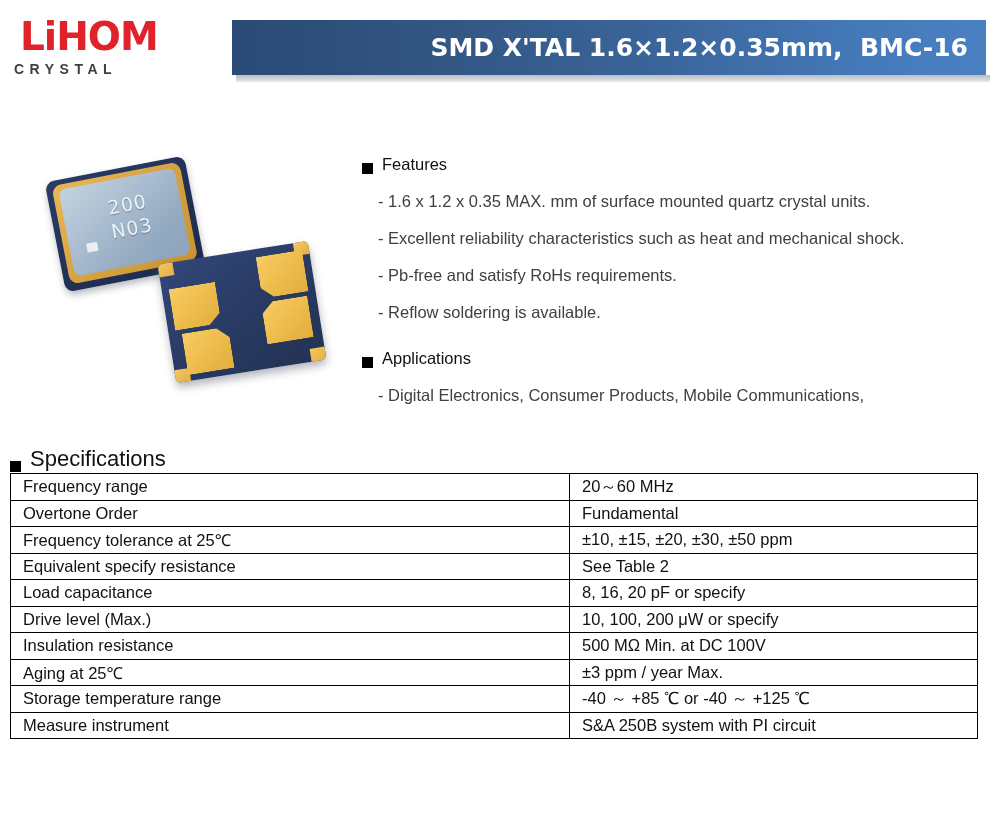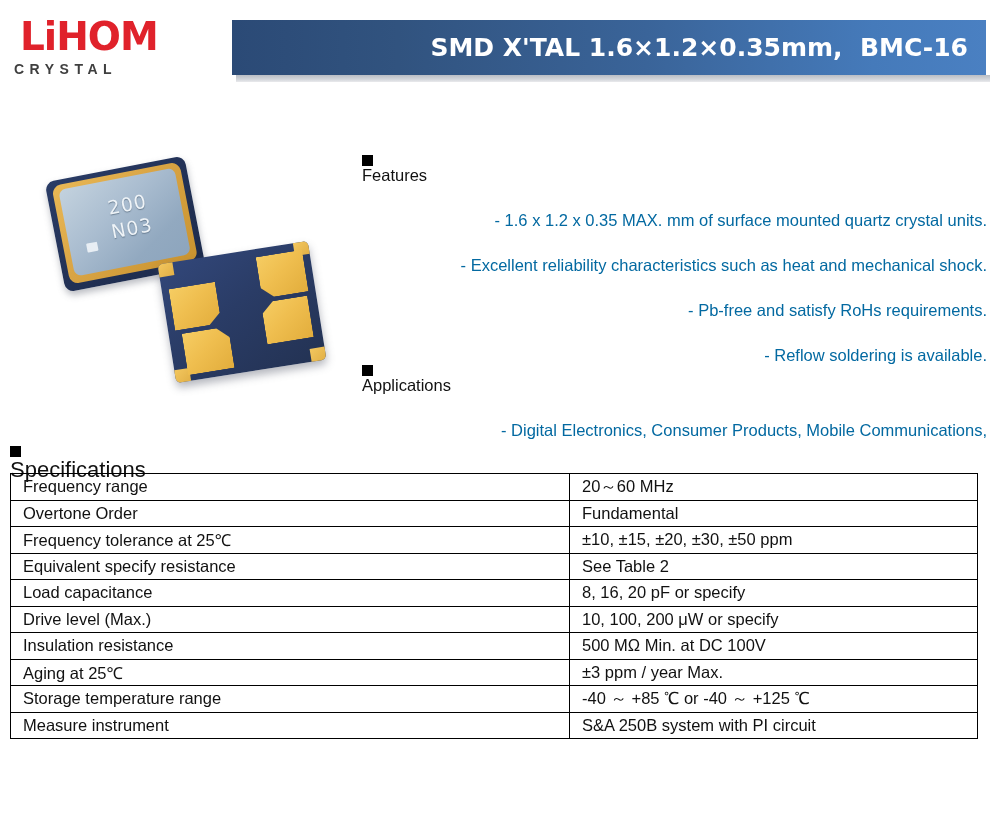--- a/index.html
+++ b/index.html
@@ -175,48 +175,46 @@
   }
 
   
   #info-block {
     position: absolute;
     left: 362px; top: 155px;
     width: 625px;
   }
   .section-head {
     display: flex;
-    align-items: flex-start;
+    align-items: flex-end;
     font-size: 16.5px;
     color: #111111;
     margin: 0;
-    flex-direction: column;
   }
   .sq-bullet {
     display: inline-block;
     width: 11px; height: 11px;
     background: #000000;
     margin-right: 9px;
     flex: none;
   }
   .bullet-list {
     list-style: none;
     margin: 0;
     padding: 0;
   }
   .bullet-list li {
     font-size: 16.5px;
-    color: #0369a1;
+    color: #404040;
     padding-left: 16px;
-    margin-top: 26px;
+    margin-top: 18px;
     white-space: nowrap;
-    text-align: right;
   }
   #features-list { margin-top: 16px; }
-  #applications-head { }
+  #applications-head { margin-top: 27px; }
   #applications-list { margin-top: 0px; }
 
   
   #spec-head {
     position: absolute;
     left: 10px; top: 446px;
     font-size: 22px;
   }
   #spec-table {
     position: absolute;

